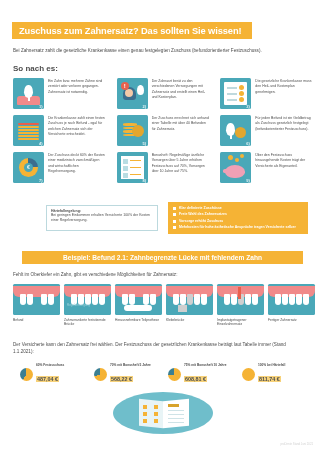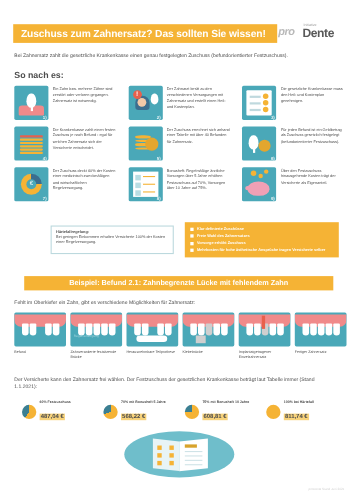--- a/index.html
+++ b/index.html
@@ -162,25 +162,20 @@
   .footer { position:absolute; right:12px; bottom:4px; font-size:2.8px; color:#d2d2d2; }
 </style>
 </head>
 <body>
 
 <div class="page">
 
   <div class="header">
     <div class="header-bar">
       <span>Zuschuss zum Zahnersatz? Das sollten Sie wissen!</span>
-    </div>
-    <div class="logo">
-      <div class="logo-pro">pro</div>
-      <div class="logo-init">Initiative</div>
-      <div class="logo-dente">Dente</div>
     </div>
   </div>
 
   <div class="intro">Bei Zahnersatz zahlt die gesetzliche Krankenkasse einen genau festgelegten Zuschuss (befundorientierter Festzuschuss).</div>
   <div class="sogeht">So nach es:</div>
 
   <div class="grid">
 
     <div class="grid-row">
       <div class="card">

